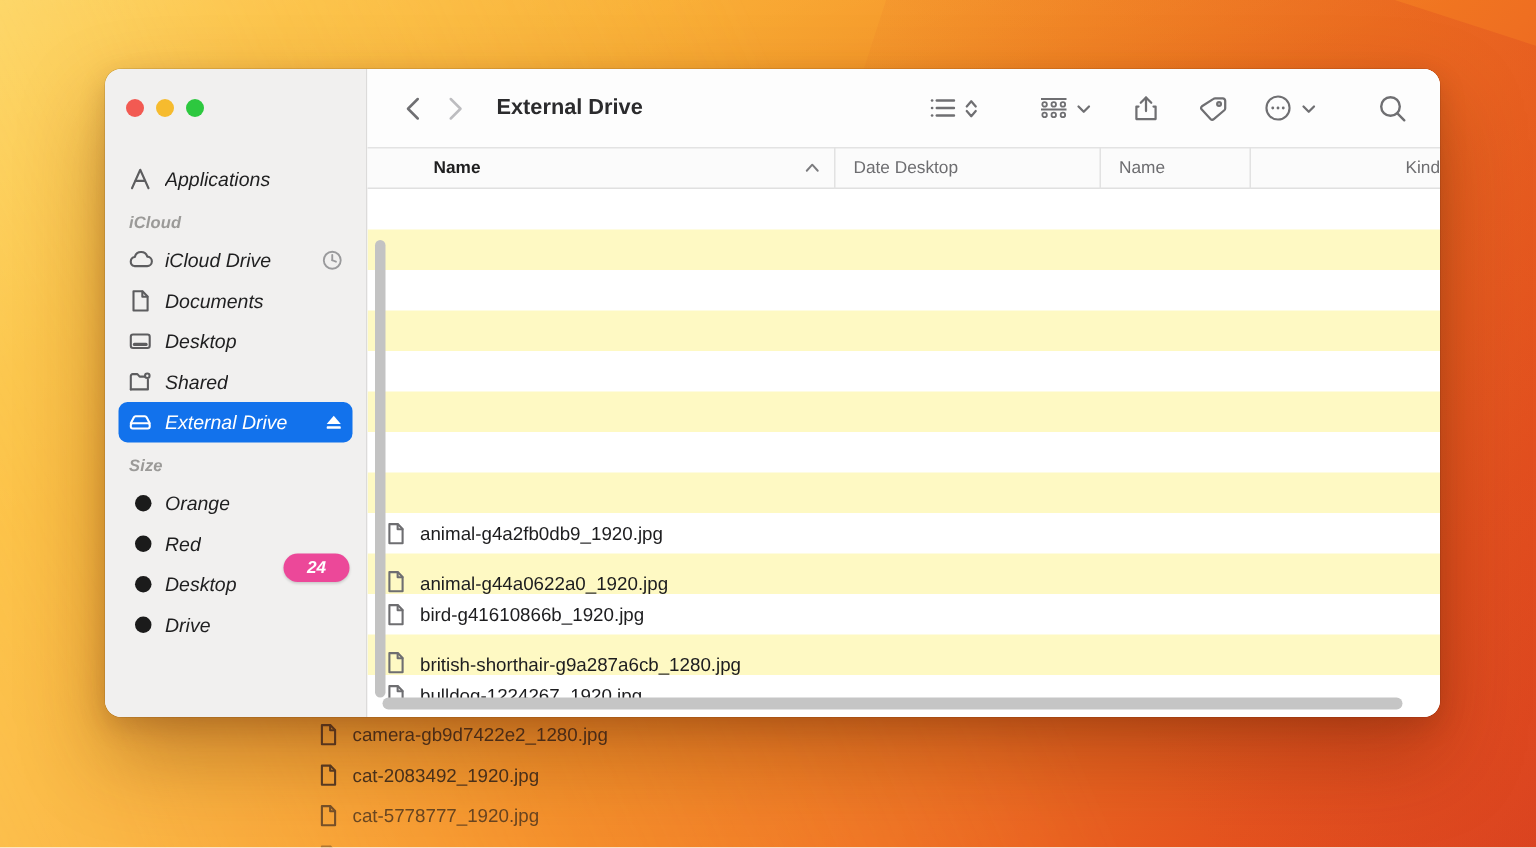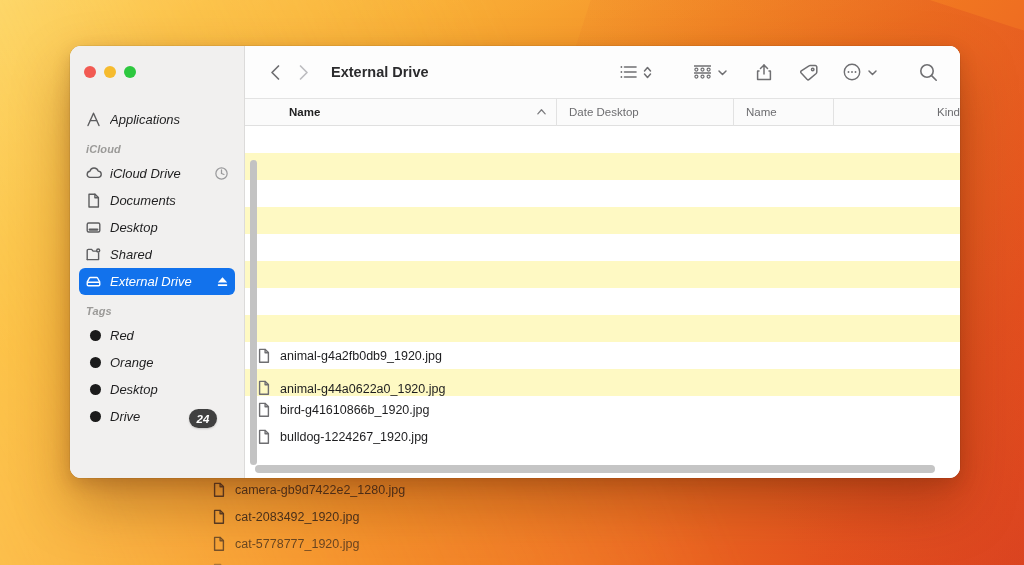--- a/index.html
+++ b/index.html
@@ -152,32 +152,31 @@
     display: block;
     flex: 0 0 11px;
     margin-left: 3px;
   }
 
   
   #drive-badge {
     position: absolute;
     left: 119px;
     top: 323px;
-    width: 28px; height: 19px;
-    background: #404040;
+    width: 44px; height: 19px;
+    background: #ec4899;
     border-radius: 10px;
     color: #fff;
     font-size: 11.5px;
     font-weight: 700;
     display: flex;
     align-items: center;
     justify-content: center;
     z-index: 20;
     box-shadow: 0 1px 2px rgba(0,0,0,0.18);
-    margin-top: 40px;
   }
 
   
   #main { flex: 1; display: flex; flex-direction: column; position: relative; min-width: 0; background: #fff; }
 
   #toolbar {
     height: 52px;
     flex: 0 0 52px;
     display: flex;
     align-items: center;
@@ -419,32 +418,32 @@
             <span class="sb-label">External Drive</span>
             <span class="sb-trailing">
               <span style="display:flex;align-items:center;color:inherit">
                 <svg width="13" height="13" viewBox="0 0 13 13" fill="currentColor">
                   <path d="M6.5 2.2 L11.2 7.6 H1.8 Z"></path>
                   <rect x="1.8" y="9.2" width="9.4" height="1.7" rx="0.6"></rect>
                 </svg>
               </span>
             </span>
           </div>
-          <div class="sb-group-label">Tags</div>
+          <div class="sb-group-label">Size</div>
           <div class="sb-item">
             <span class="sb-ico">
               <span class="tag-dot" style="background: rgb(27, 27, 27);"></span>
             </span>
+            <span class="sb-label">Orange</span>
+          </div>
+          <div class="sb-item">
+            <span class="sb-ico">
+              <span class="tag-dot" style="background: rgb(27, 27, 27);"></span>
+            </span>
             <span class="sb-label">Red</span>
-          </div>
-          <div class="sb-item">
-            <span class="sb-ico">
-              <span class="tag-dot" style="background: rgb(27, 27, 27);"></span>
-            </span>
-            <span class="sb-label">Orange</span>
           </div>
           <div class="sb-item">
             <span class="sb-ico">
               <span class="tag-dot" style="background: rgb(27, 27, 27);"></span>
             </span>
             <span class="sb-label">Desktop</span>
           </div>
           <div class="sb-item">
             <span class="sb-ico">
               <span class="tag-dot" style="background: rgb(27, 27, 27);"></span>
@@ -618,20 +617,31 @@
             <span class="ficon">
               <span style="display:flex;align-items:center;color:inherit">
                 <svg width="14" height="16" viewBox="0 0 14 16" fill="none" stroke="currentColor" stroke-width="1.4" stroke-linecap="round" stroke-linejoin="round">
                   <path d="M2.6 1.4 H8.2 L11.4 4.6 V14.2 H2.6 Z"></path>
                   <polyline points="8.1,1.5 8.1,4.8 11.3,4.8"></polyline>
                 </svg>
               </span>
             </span>
             <span class="fname">bird-g41610866b_1920.jpg</span>
           </div>
+          <div class="frow alt">
+            <span class="ficon">
+              <span style="display:flex;align-items:center;color:inherit">
+                <svg width="14" height="16" viewBox="0 0 14 16" fill="none" stroke="currentColor" stroke-width="1.4" stroke-linecap="round" stroke-linejoin="round">
+                  <path d="M2.6 1.4 H8.2 L11.4 4.6 V14.2 H2.6 Z"></path>
+                  <polyline points="8.1,1.5 8.1,4.8 11.3,4.8"></polyline>
+                </svg>
+              </span>
+            </span>
+            <span class="fname">british-shorthair-g9a287a6cb_1280.jpg</span>
+          </div>
           <div class="frow">
             <span class="ficon">
               <span style="display:flex;align-items:center;color:inherit">
                 <svg width="14" height="16" viewBox="0 0 14 16" fill="none" stroke="currentColor" stroke-width="1.4" stroke-linecap="round" stroke-linejoin="round">
                   <path d="M2.6 1.4 H8.2 L11.4 4.6 V14.2 H2.6 Z"></path>
                   <polyline points="8.1,1.5 8.1,4.8 11.3,4.8"></polyline>
                 </svg>
               </span>
             </span>
             <span class="fname">bulldog-1224267_1920.jpg</span>

